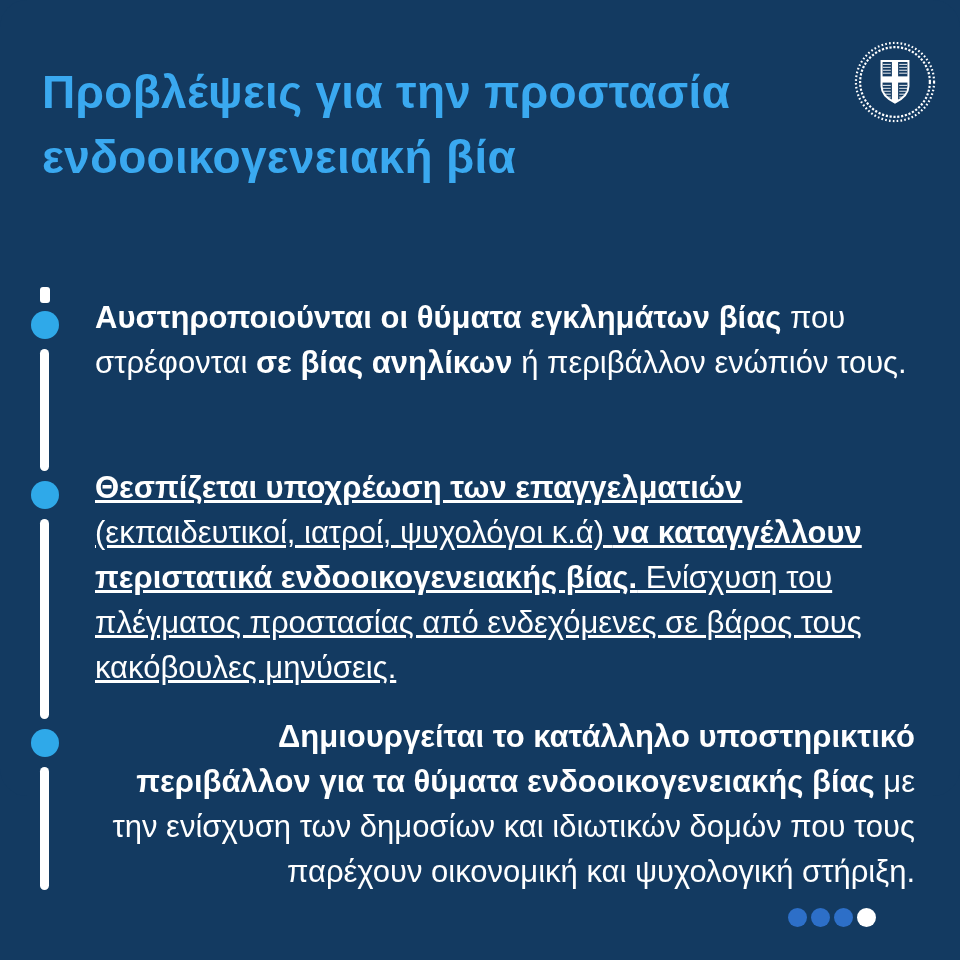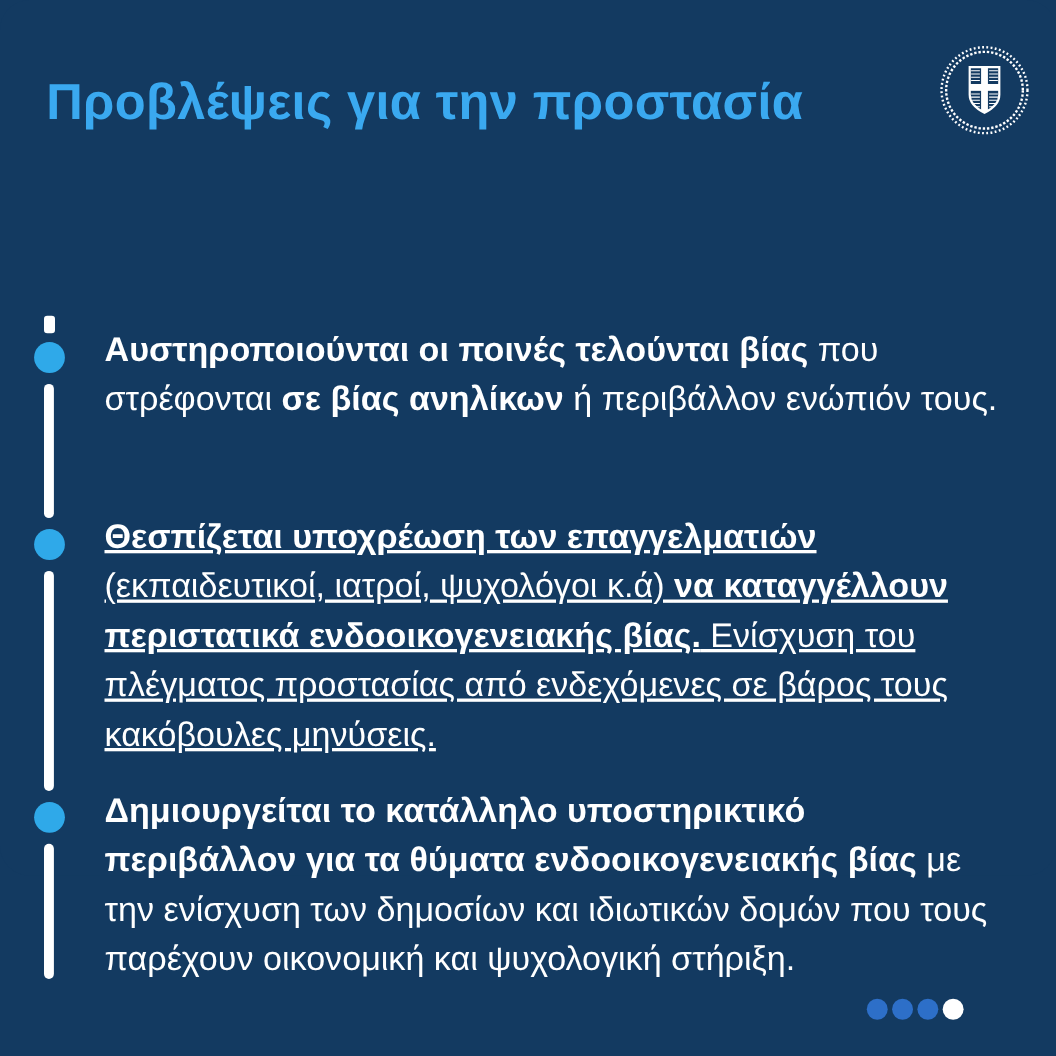--- a/index.html
+++ b/index.html
@@ -44,21 +44,21 @@
 
   
   .bullet-text{
     position:absolute;left:95px;width:820px;
     color:var(--body);
     font-size:31px;line-height:45px;font-weight:normal;
   }
   .bullet-text .b{font-weight:bold;}
   .bt1{top:295px;}
   .bt2{top:465px;text-decoration:underline;}
-  .bt3{top:714px;}
+  .bt3{top:714px;text-align:right;}
 
   
   .pagination{position:absolute;left:788px;top:908px;display:flex;gap:4px;}
   .pag-dot{width:19px;height:19px;border-radius:50%;}
   .pag-dot.inactive{background:var(--pag-inactive);}
   .pag-dot.active{background:var(--pag-active);}
 </style>
 </head>
 <body>
 
@@ -98,31 +98,32 @@
         <line x1="55" y1="68" x2="60" y2="68"></line>
       </g>
 
       <rect x="46.3" y="25" width="7.4" height="49" fill="#ffffff"></rect>
       <rect x="34" y="43.3" width="32" height="7.4" fill="#ffffff"></rect>
     </g>
   </svg>
 
   <h1 class="title">
     <div>Προβλέψεις για την προστασία</div>
+    <div>ενδοοικογενειακή βία</div>
   </h1>
 
   <div class="tl-tick"></div>
   <div class="tl-dot d1"></div>
   <div class="tl-seg s1"></div>
   <div class="tl-dot d2"></div>
   <div class="tl-seg s2"></div>
   <div class="tl-dot d3"></div>
   <div class="tl-seg s3"></div>
 
-  <p class="bullet-text bt1"><span class="b">Αυστηροποιούνται οι ποινές τελούνται βίας</span><span> που στρέφονται </span><span class="b">σε βίας ανηλίκων</span><span> ή περιβάλλον ενώπιόν τους.</span></p>
+  <p class="bullet-text bt1"><span class="b">Αυστηροποιούνται οι θύματα εγκλημάτων βίας</span><span> που στρέφονται </span><span class="b">σε βίας ανηλίκων</span><span> ή περιβάλλον ενώπιόν τους.</span></p>
   <p class="bullet-text bt2"><span class="b">Θεσπίζεται υποχρέωση των επαγγελματιών</span><span> (εκπαιδευτικοί, ιατροί, ψυχολόγοι κ.ά) </span><span class="b">να καταγγέλλουν περιστατικά ενδοοικογενειακής βίας.</span><span> Ενίσχυση του πλέγματος προστασίας από ενδεχόμενες σε βάρος τους κακόβουλες μηνύσεις.</span></p>
   <p class="bullet-text bt3"><span class="b">Δημιουργείται το κατάλληλο υποστηρικτικό περιβάλλον για τα θύματα ενδοοικογενειακής βίας</span><span> με την ενίσχυση των δημοσίων και ιδιωτικών δομών που τους παρέχουν οικονομική και ψυχολογική στήριξη.</span></p>
 
   <div class="pagination">
       <div class="pag-dot inactive"></div>
       <div class="pag-dot inactive"></div>
       <div class="pag-dot inactive"></div>
       <div class="pag-dot active"></div>
     </div>
 

